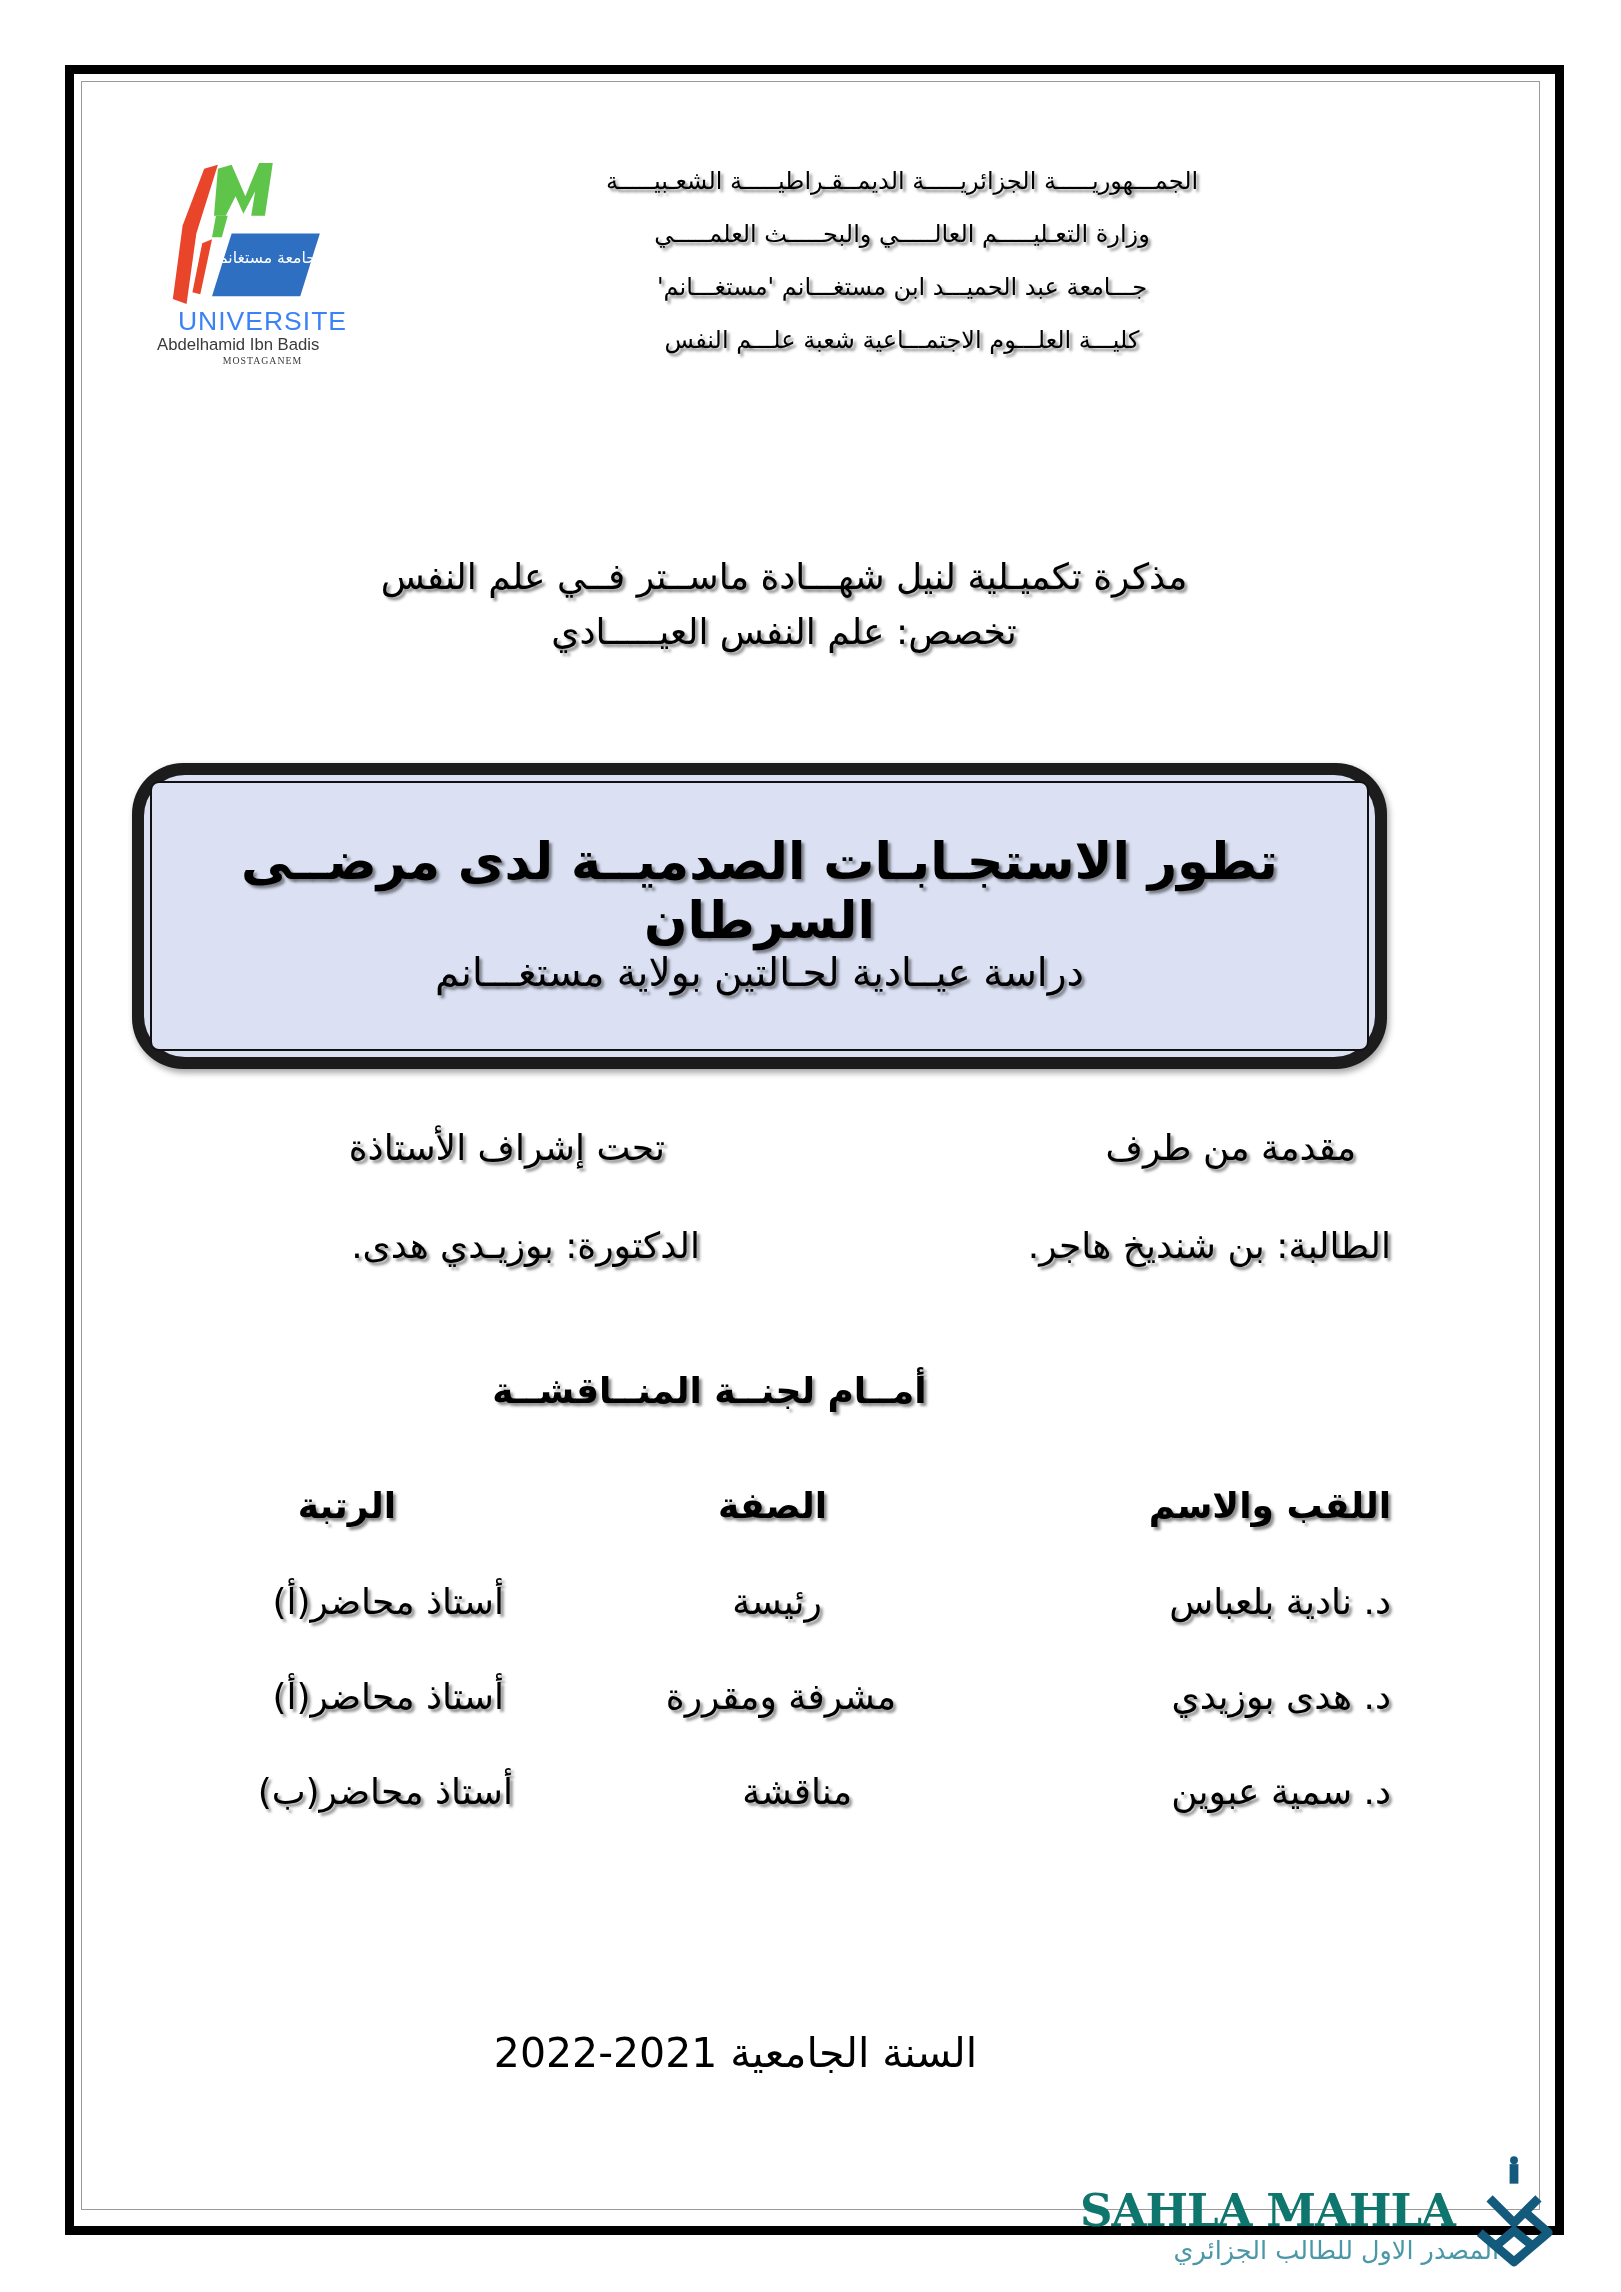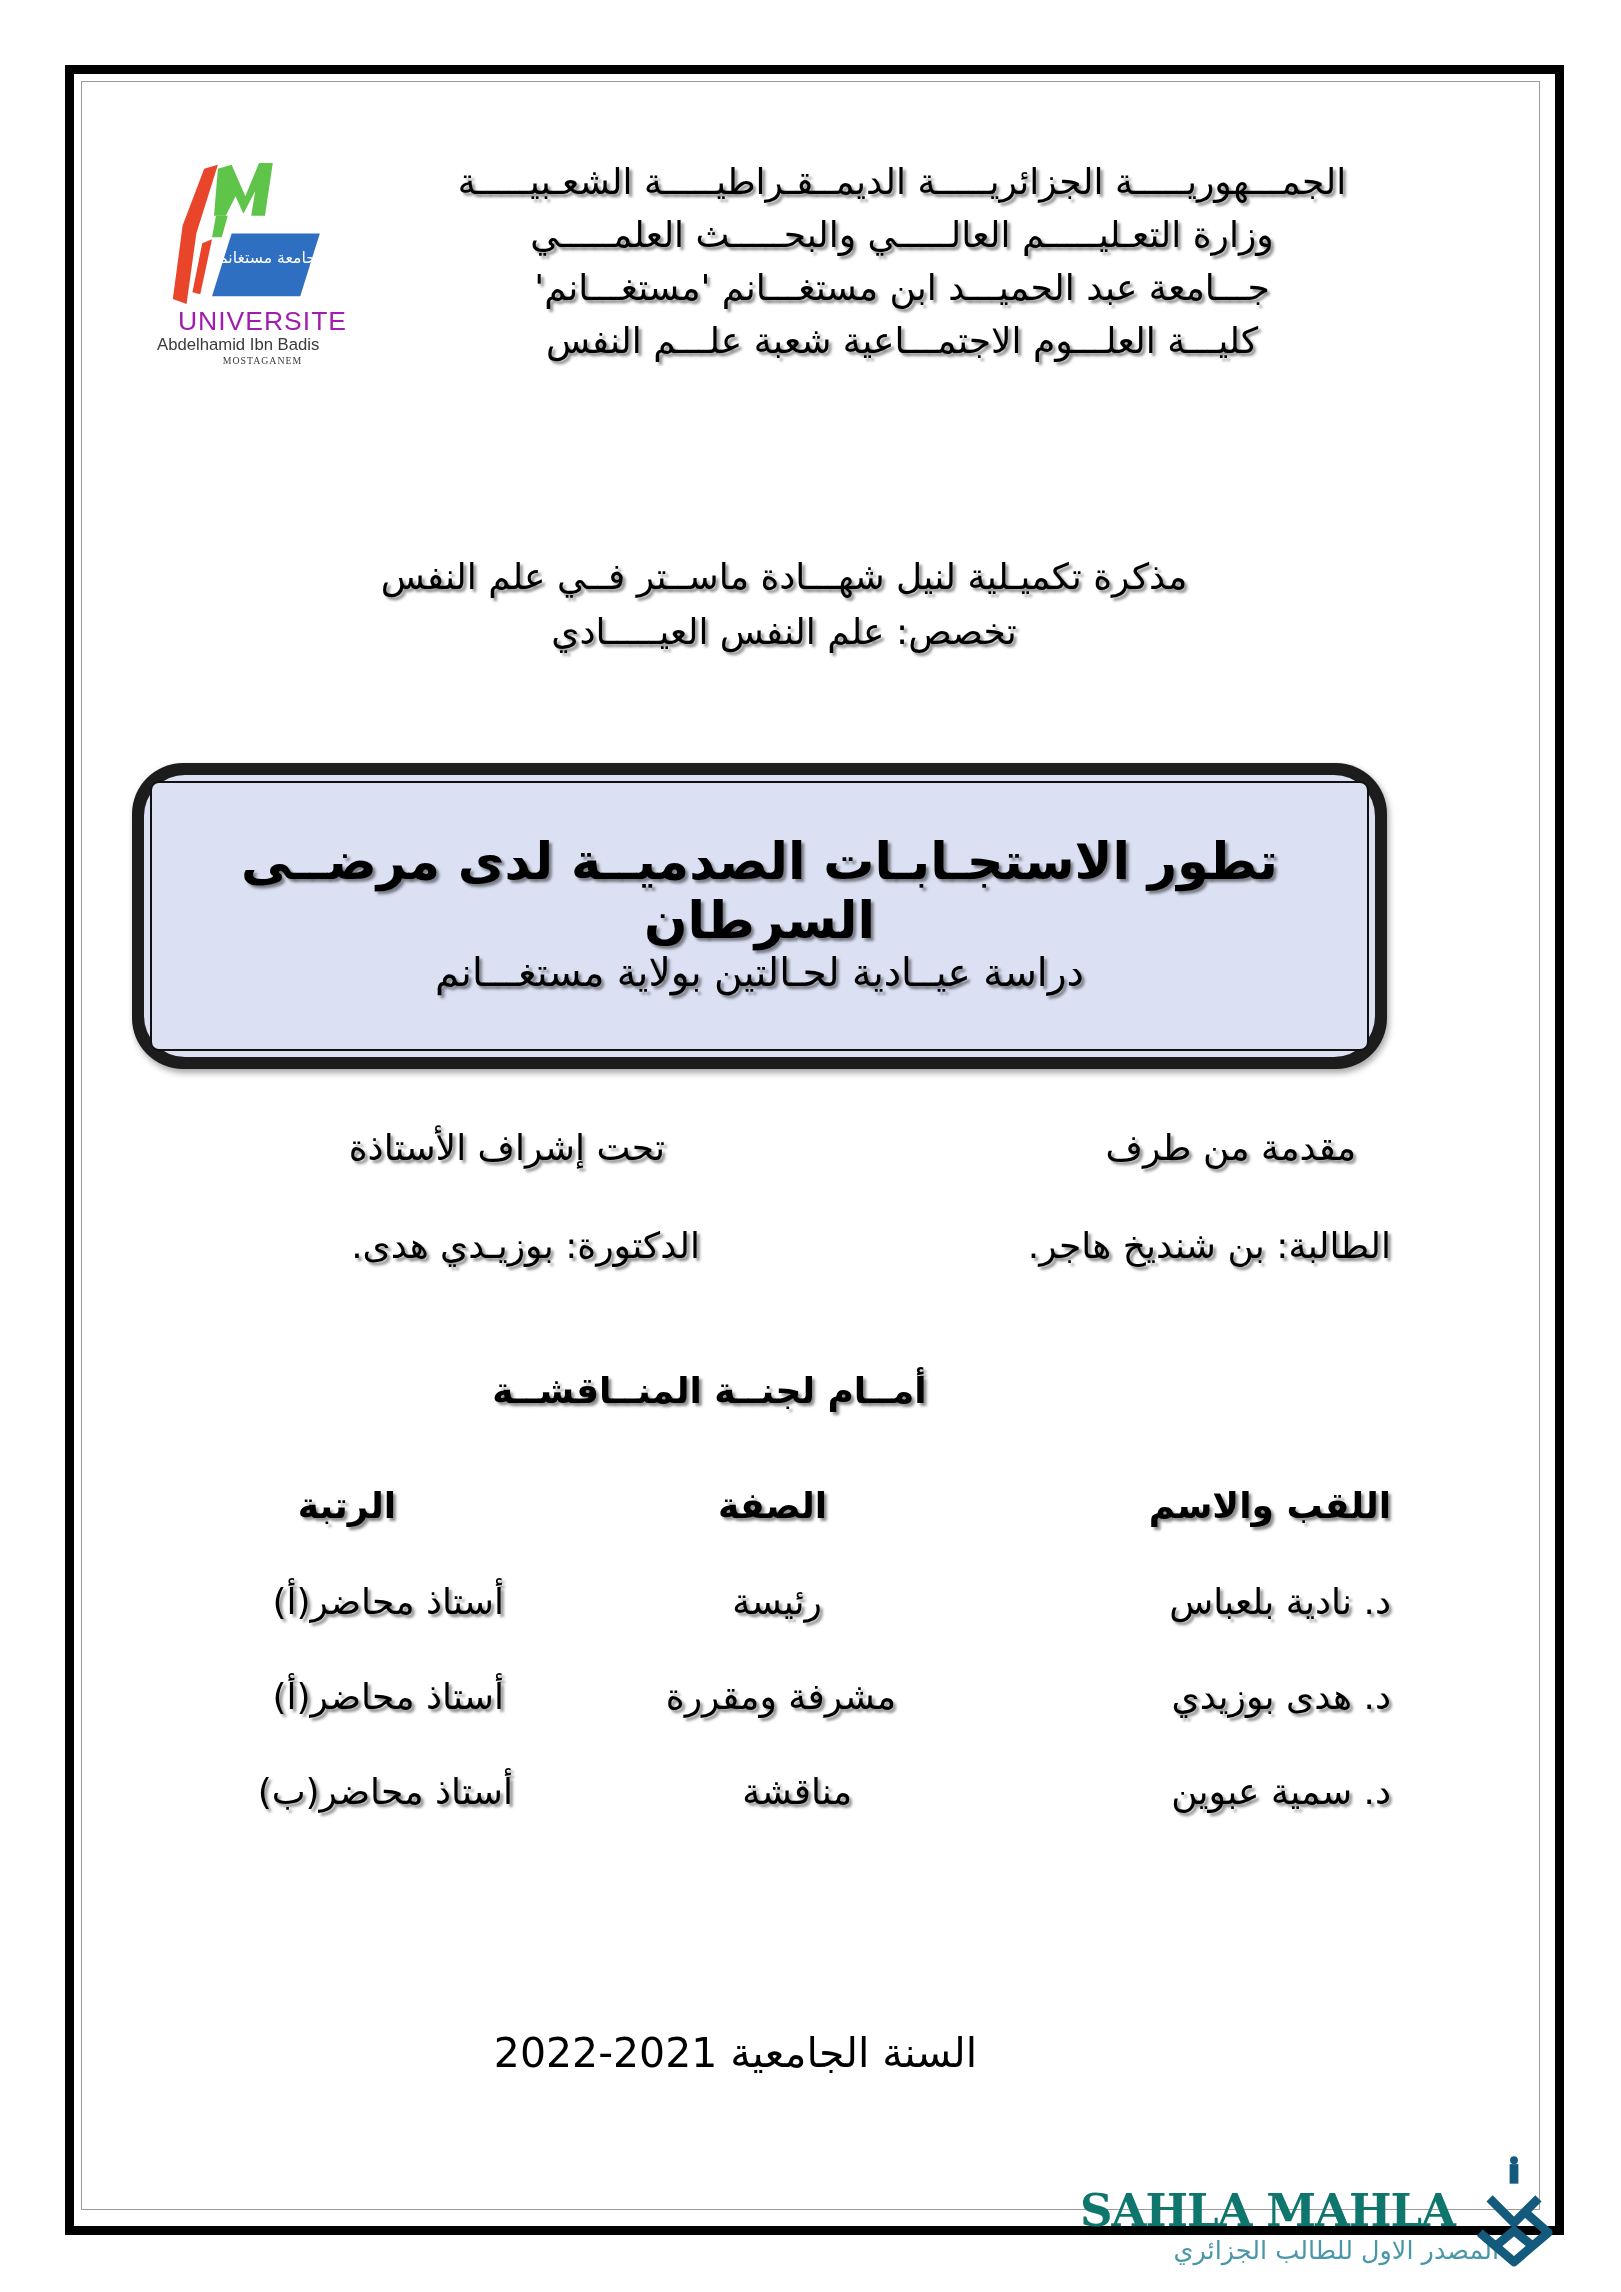--- a/index.html
+++ b/index.html
@@ -35,40 +35,40 @@
     
     .logo {
       position: absolute;
       left: 157px; top: 157px;
       width: 211px; height: 221px;
     }
     .logo-text-univ {
       position: absolute; left: 0; top: 149px; width: 211px;
       text-align: center;
       font-family: "Liberation Sans", sans-serif;
-      font-size: 26.5px; color: #a21caf; letter-spacing: 1px;
+      font-size: 26.5px; color: #3b82f6; letter-spacing: 1px;
     }
     .logo-text-name {
       position: absolute; left: 0; top: 178px; width: 211px;
       text-align: left;
       font-family: "Liberation Sans", sans-serif;
       font-size: 16.7px; color: #3a3a3a;
     }
     .logo-text-city {
       position: absolute; left: 0; top: 198px; width: 211px;
       text-align: center;
       font-family: "Liberation Serif", serif;
       font-size: 9.8px; color: #3a3a3a; letter-spacing: 1px;
     }
     .header-lines {
       position: absolute;
       left: 412px; top: 155px;
       width: 980px;
       text-align: center;
-      font-size: 36px;
+      font-size: 24px;
       line-height: 53px;
     }
     .header-lines div { white-space: nowrap; }
 
     
     .degree-block {
       position: absolute;
       left: 343px; top: 549px;
       width: 882px;
       text-align: center;

